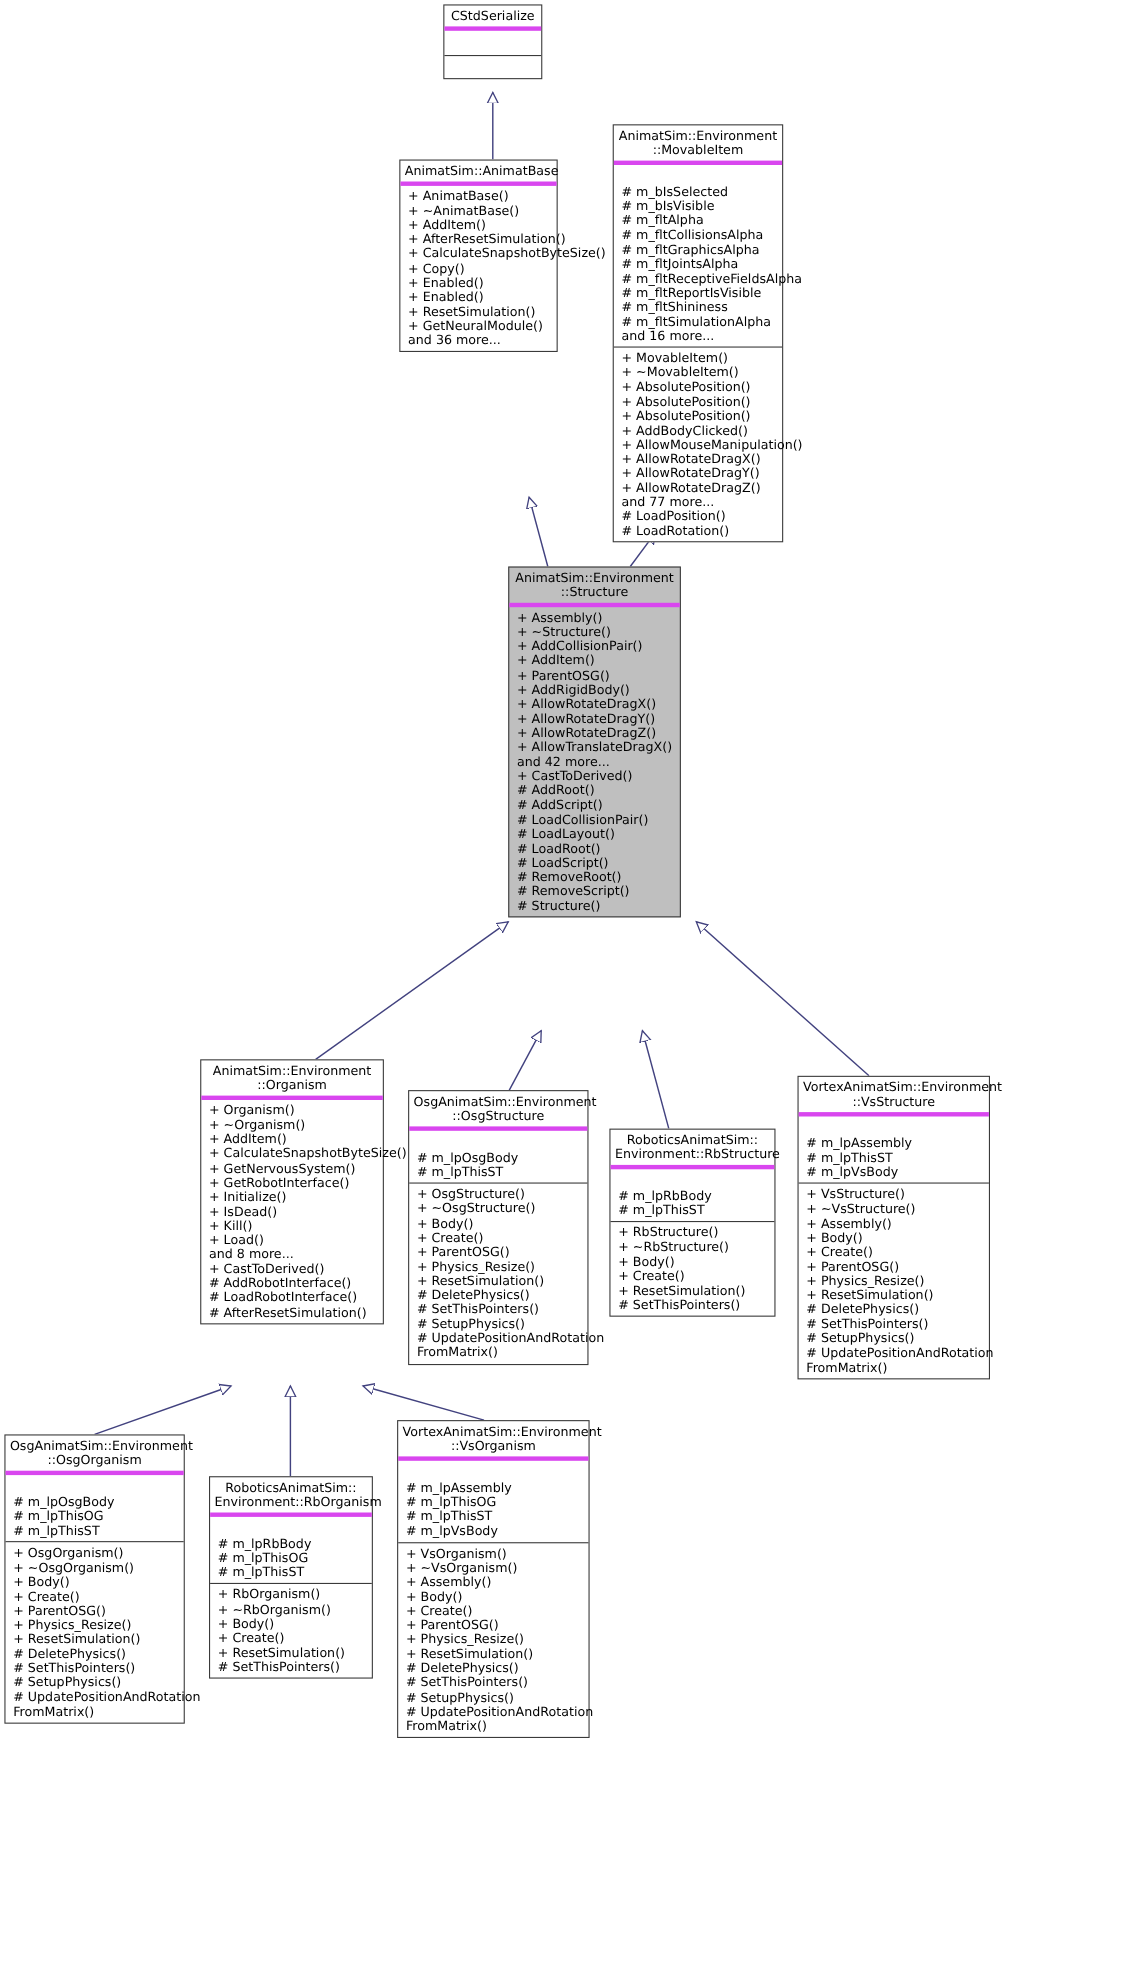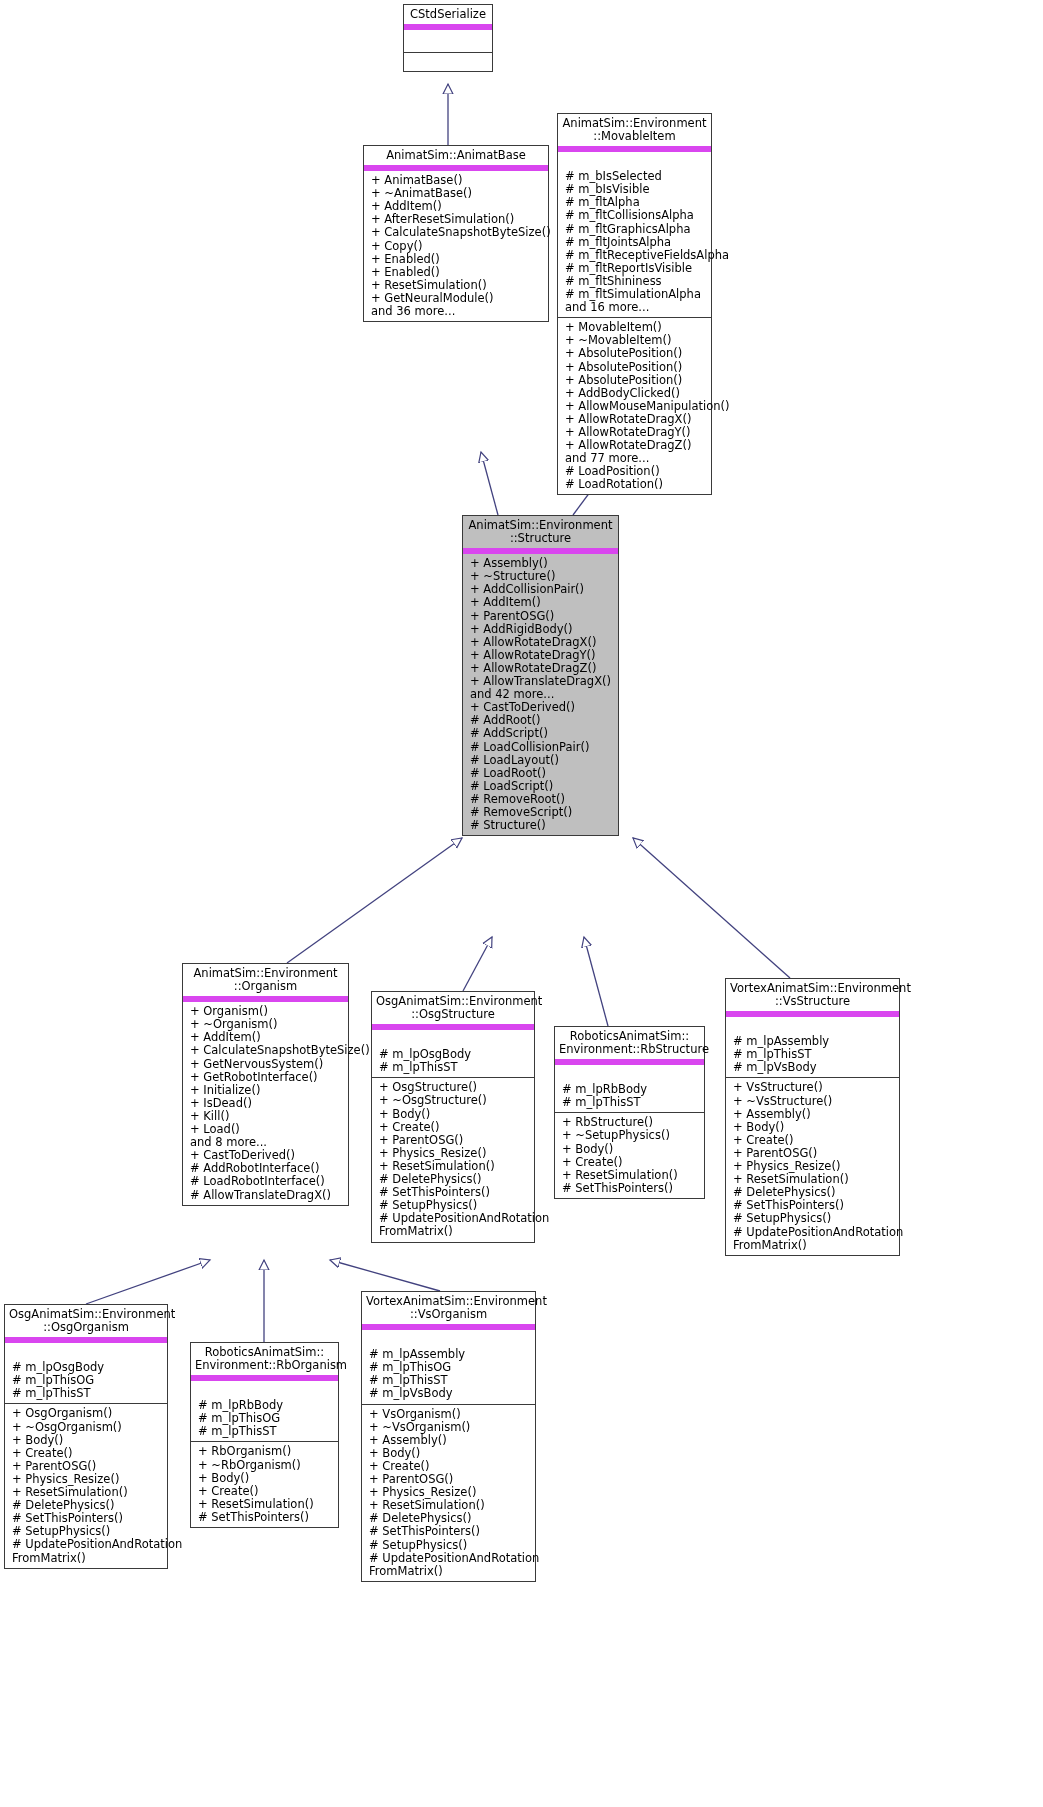--- a/index.html
+++ b/index.html
@@ -29,21 +29,21 @@
     line-height: 13.1px;
     color: #000000;
   }
   .uml-box.highlight {
     background: #bfbfbf;
   }
   .uml-title {
     text-align: center;
     padding: 3px 4px 3px 4px;
     white-space: pre-line;
-    border-bottom: 6px solid #d946ef;
+    border-bottom: 4px solid #d946ef;
   }
   .uml-attrs {
     padding: 3px 4px 3px 7px;
     border-bottom: 1px solid #3a3a3a;
     margin-top: 15px;
   }
   .uml-ops {
     padding: 3px 4px 3px 7px;
   }
   .uml-row {
@@ -94,21 +94,21 @@
 
     <line x1="440" y1="1291" x2="330" y2="1260" stroke="#42427f" stroke-width="1.3" marker-end="url(#hollowtri)"></line>
   </svg>
 
   <div class="uml-box" style="left:403px; top:4px; width:90px; height:68px;">
     <div class="uml-title">CStdSerialize</div>
     <div class="empty-compartment"></div>
     <div class="empty-compartment last"></div>
   </div>
 
-  <div class="uml-box" style="left:363px; top:145px; width:186px;">
+  <div class="uml-box" style="left:363px; top:145px; width:144px;">
     <div class="uml-title">AnimatSim::AnimatBase</div>
     <div class="uml-ops">
         <div class="uml-row">+ AnimatBase()</div>
         <div class="uml-row">+ ~AnimatBase()</div>
         <div class="uml-row">+ AddItem()</div>
         <div class="uml-row">+ AfterResetSimulation()</div>
         <div class="uml-row">+ CalculateSnapshotByteSize()</div>
         <div class="uml-row">+ Copy()</div>
         <div class="uml-row">+ Enabled()</div>
         <div class="uml-row">+ Enabled()</div>
@@ -190,21 +190,21 @@
         <div class="uml-row">+ GetNervousSystem()</div>
         <div class="uml-row">+ GetRobotInterface()</div>
         <div class="uml-row">+ Initialize()</div>
         <div class="uml-row">+ IsDead()</div>
         <div class="uml-row">+ Kill()</div>
         <div class="uml-row">+ Load()</div>
         <div class="uml-row">and 8 more...</div>
         <div class="uml-row">+ CastToDerived()</div>
         <div class="uml-row"># AddRobotInterface()</div>
         <div class="uml-row"># LoadRobotInterface()</div>
-        <div class="uml-row"># AllowTranslateDragX()</div>
+        <div class="uml-row"># AfterResetSimulation()</div>
       </div>
   </div>
 
   <div class="uml-box" style="left:371px; top:991px; width:164px;">
     <div class="uml-title">OsgAnimatSim::Environment
 ::OsgStructure</div>
     <div class="uml-attrs">
         <div class="uml-row"># m_lpOsgBody</div>
         <div class="uml-row"># m_lpThisST</div>
       </div>
@@ -226,21 +226,21 @@
 
   <div class="uml-box" style="left:554px; top:1026px; width:151px;">
     <div class="uml-title">RoboticsAnimatSim::
 Environment::RbStructure</div>
     <div class="uml-attrs">
         <div class="uml-row"># m_lpRbBody</div>
         <div class="uml-row"># m_lpThisST</div>
       </div>
     <div class="uml-ops">
         <div class="uml-row">+ RbStructure()</div>
-        <div class="uml-row">+ ~SetupPhysics()</div>
+        <div class="uml-row">+ ~RbStructure()</div>
         <div class="uml-row">+ Body()</div>
         <div class="uml-row">+ Create()</div>
         <div class="uml-row">+ ResetSimulation()</div>
         <div class="uml-row"># SetThisPointers()</div>
       </div>
   </div>
 
   <div class="uml-box" style="left:725px; top:978px; width:175px;">
     <div class="uml-title">VortexAnimatSim::Environment
 ::VsStructure</div>

